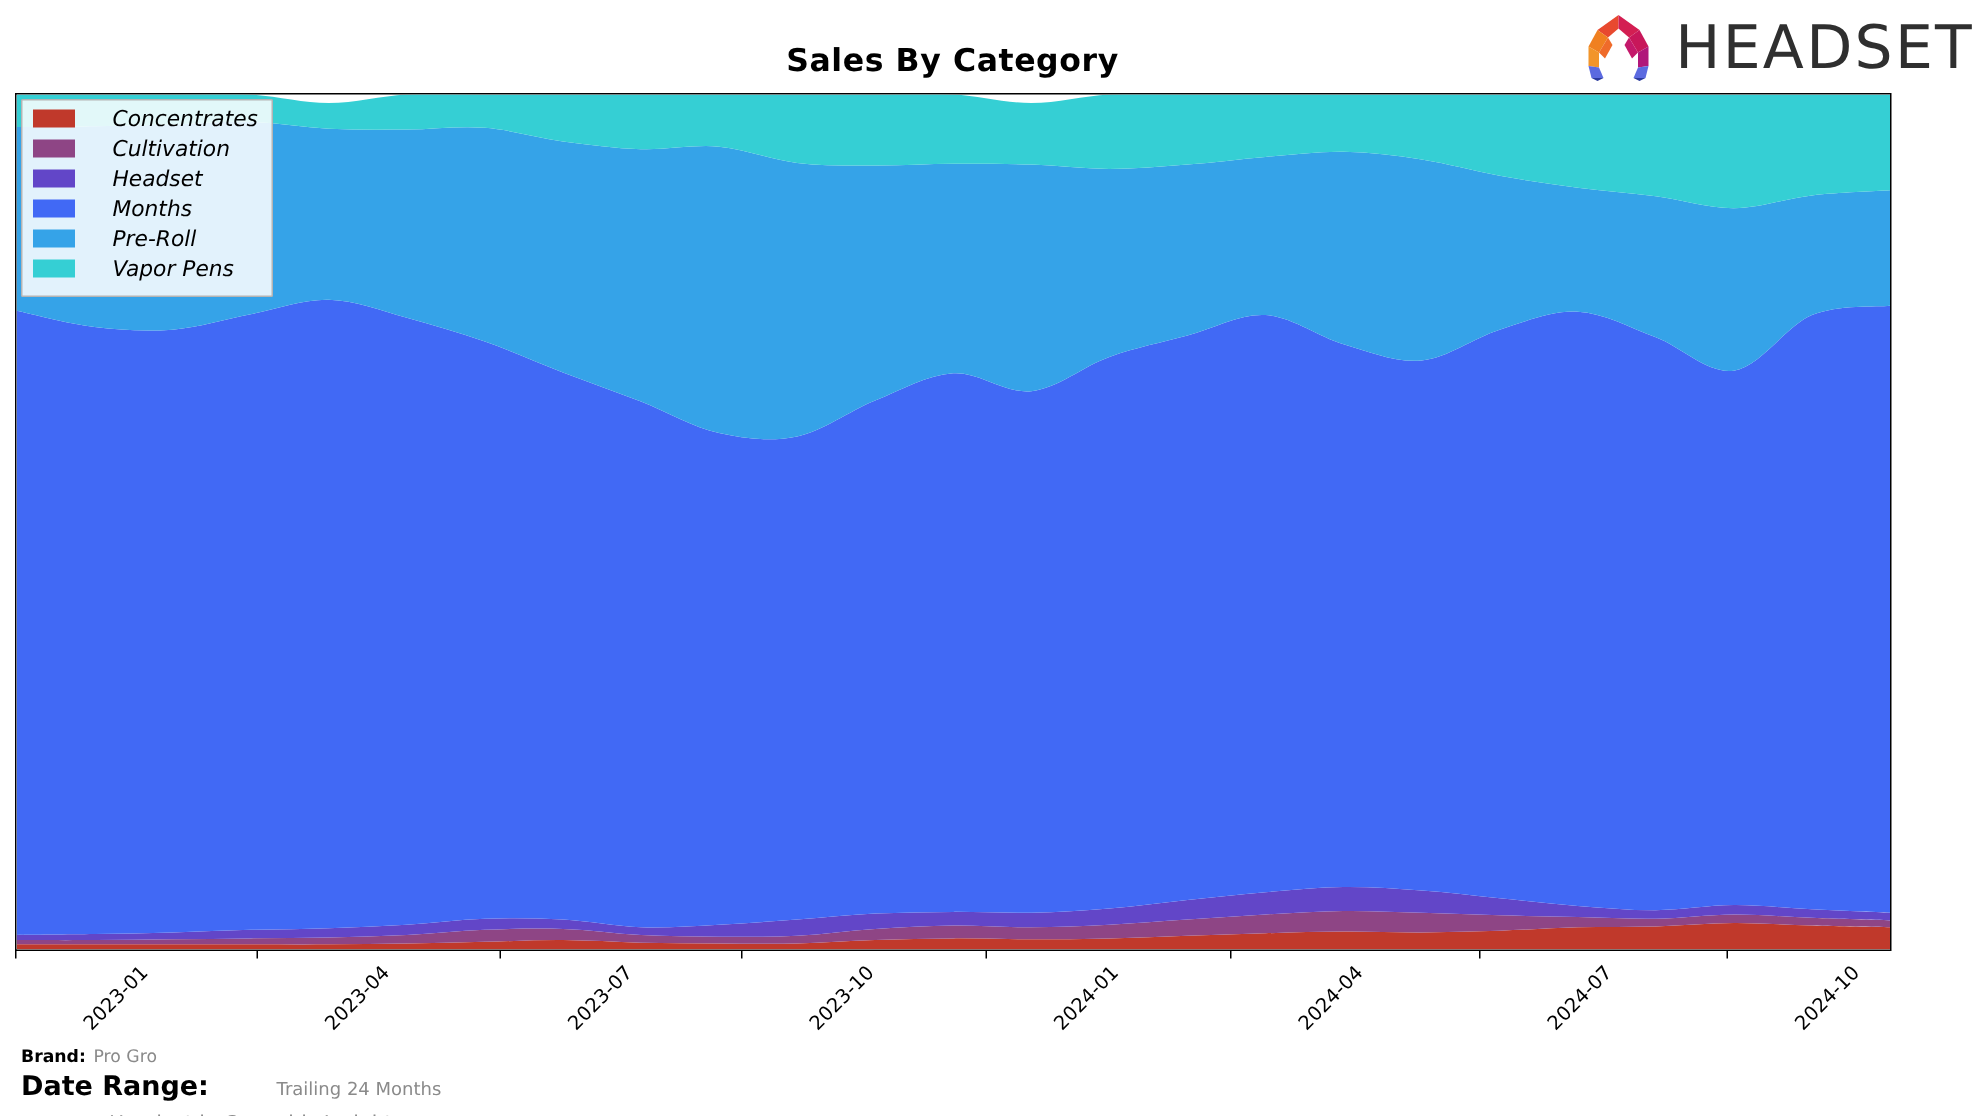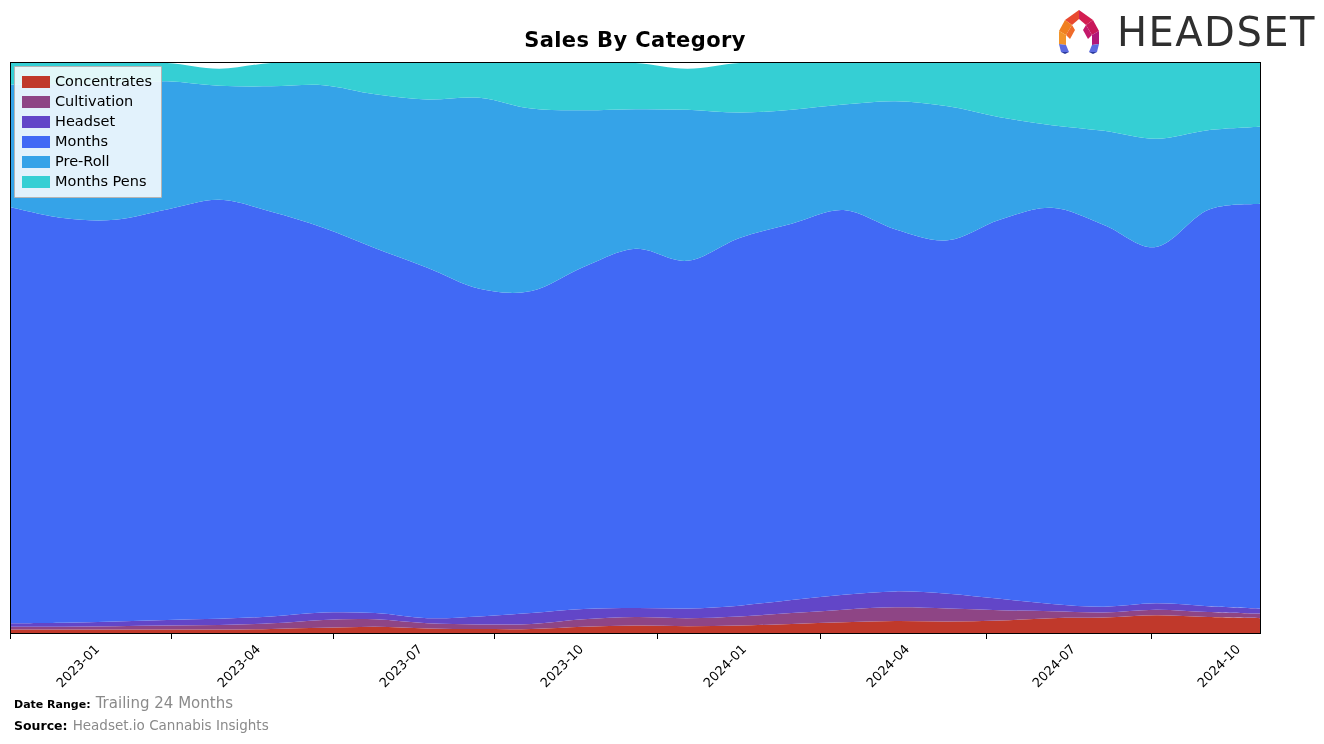--- a/index.html
+++ b/index.html
@@ -78,23 +78,23 @@
     border: 1px solid #b4b4b4;
     border-radius: 1px;
     padding: 6px 9px 7px 7px;
     display: flex;
     flex-direction: column;
     gap: 3px;
     z-index: 5;
   }
   .legend-row {
     display: flex;
-    align-items: center;
-    gap: 5px;
+    gap: 25px;
     height: 17px;
+    font-style: italic;
   }
   .legend-swatch {
     width: 28px;
     height: 12px;
     flex: 0 0 auto;
   }
   .legend-label {
     font-size: 14.5px;
     color: #000000;
     line-height: 1;
@@ -132,22 +132,22 @@
     position: absolute;
     left: 14px;
     top: 692px;
     line-height: 1.32;
   }
   .foot-line { white-space: nowrap; }
   .foot-key { font-weight: bold; color: #000000; }
   .foot-val { color: #8a8a8a; }
   .foot-brand .foot-key { font-size: 11.5px; }
   .foot-brand .foot-val { font-size: 11.5px; }
-  .foot-date .foot-key { font-size: 11px; text-align: right; }
-  .foot-date .foot-val { font-size: 15px; }
+  .foot-date .foot-key { font-size: 18px; text-align: right; }
+  .foot-date .foot-val { font-size: 12px; margin-left: 40px; }
   .foot-source .foot-key { font-size: 12.5px; }
   .foot-source .foot-val { font-size: 13.5px; }
 </style>
 </head>
 <body>
 
 <div id="page">
 
   <div id="chart-title">Sales By Category</div>
 
@@ -196,21 +196,21 @@
     <div class="legend-row">
       <span class="legend-swatch" style="background: rgb(65, 105, 245);"></span>
       <span class="legend-label">Months</span>
     </div>
     <div class="legend-row">
       <span class="legend-swatch" style="background: rgb(53, 163, 232);"></span>
       <span class="legend-label">Pre-Roll</span>
     </div>
     <div class="legend-row">
       <span class="legend-swatch" style="background: rgb(53, 207, 212);"></span>
-      <span class="legend-label">Months Pens</span>
+      <span class="legend-label">Vapor Pens</span>
     </div>
   </div>
 
   <div id="xaxis">
       <div class="xtick-mark" style="left: 10px;"></div>
       <div class="xtick-label" style="left: 38px;">2023-01</div>
       <div class="xtick-mark" style="left: 171px;"></div>
       <div class="xtick-label" style="left: 199px;">2023-04</div>
       <div class="xtick-mark" style="left: 333px;"></div>
       <div class="xtick-label" style="left: 361px;">2023-07</div>
@@ -220,20 +220,24 @@
       <div class="xtick-label" style="left: 685px;">2024-01</div>
       <div class="xtick-mark" style="left: 820px;"></div>
       <div class="xtick-label" style="left: 848px;">2024-04</div>
       <div class="xtick-mark" style="left: 986px;"></div>
       <div class="xtick-label" style="left: 1014px;">2024-07</div>
       <div class="xtick-mark" style="left: 1151px;"></div>
       <div class="xtick-label" style="left: 1179px;">2024-10</div>
     </div>
 
   <div id="footer">
+    <div class="foot-line foot-brand">
+      <span class="foot-key">Brand:</span>
+      <span class="foot-val">Pro Gro</span>
+    </div>
     <div class="foot-line foot-date">
       <span class="foot-key">Date Range:</span>
       <span class="foot-val">Trailing 24 Months</span>
     </div>
     <div class="foot-line foot-source">
       <span class="foot-key">Source:</span>
       <span class="foot-val">Headset.io Cannabis Insights</span>
     </div>
   </div>
 

